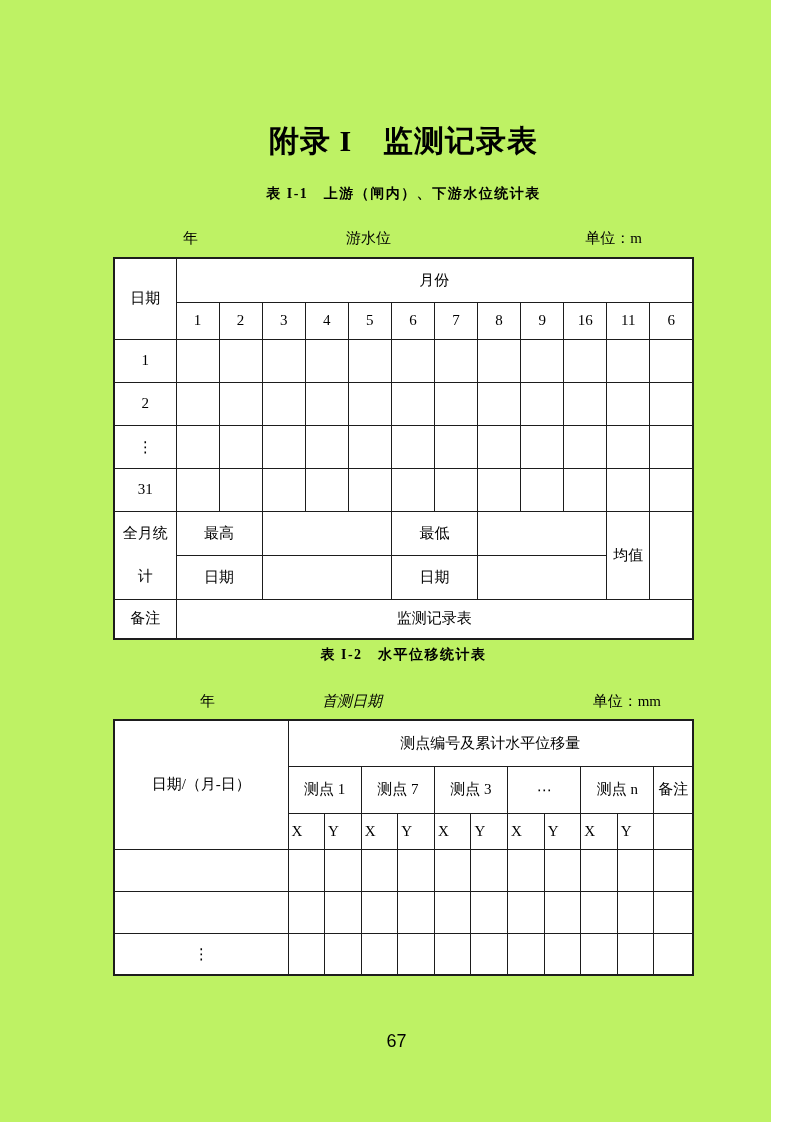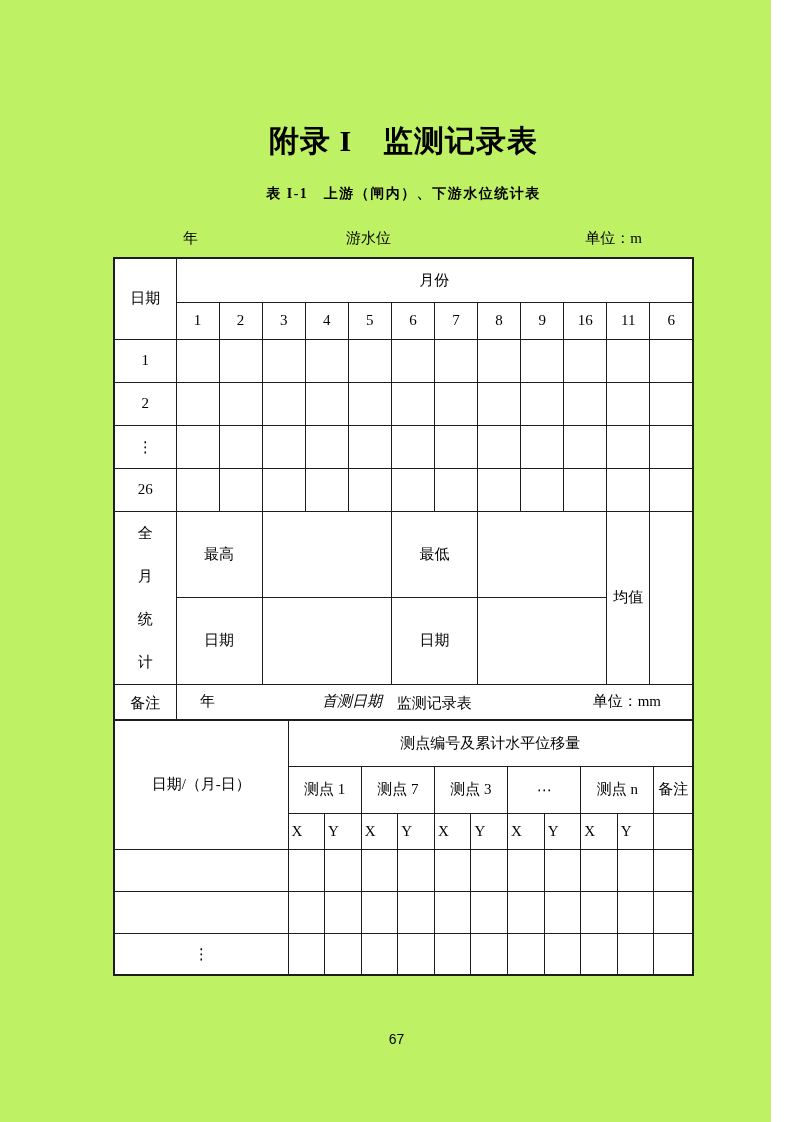--- a/index.html
+++ b/index.html
@@ -69,27 +69,27 @@
   }
   tr.rh1 { height: 44px; }
   tr.rh2 { height: 37px; }
   tr.rb  { height: 43px; }
   tr.rs  { height: 44px; }
   tr.rr  { height: 40px; }
   tr.sh1 { height: 46px; }
   tr.sh2 { height: 47px; }
   tr.sh3 { height: 36px; }
   tr.sb  { height: 42px; }
-  .grp { line-height: 43px; padding: 0 22px; }
+  .grp { line-height: 43px; padding: 0 7px; }
   .xy  { text-align: left; padding-left: 3px; }
   .pageno {
     position: absolute;
     top: 1031px; left: 0; width: 793px;
     text-align: center;
-    font-size: 14px;
+    font-size: 18px;
     font-family: "Liberation Sans", "DejaVu Sans", sans-serif;
   }
 </style>
 </head>
 <body>
 
 <div class="page">
 
   <div class="title">附录 I　监测记录表</div>
 
@@ -164,21 +164,21 @@
           <td></td>
           <td></td>
           <td></td>
           <td></td>
           <td></td>
           <td></td>
           <td></td>
           <td></td>
     </tr>
     <tr class="rb">
-      <td>26</td>
+      <td>31</td>
       <td></td>
           <td></td>
           <td></td>
           <td></td>
           <td></td>
           <td></td>
           <td></td>
           <td></td>
           <td></td>
           <td></td>
@@ -200,20 +200,21 @@
       <td colspan="2">日期</td>
       <td colspan="3"></td>
     </tr>
     <tr class="rr">
       <td>备注</td>
       <td colspan="12">监测记录表</td>
     </tr>
   </tbody>
     </table>
 
+  <div class="cap" id="cap2">表 I-2　水平位移统计表</div>
 
   <div class="meta" id="meta2">
     <span class="m-year">年</span>
     <span class="m-mid">首测日期</span>
     <span class="m-unit">单位：mm</span>
   </div>
 
   <table id="t2">
     <colgroup>
         <col style="width:174px">

